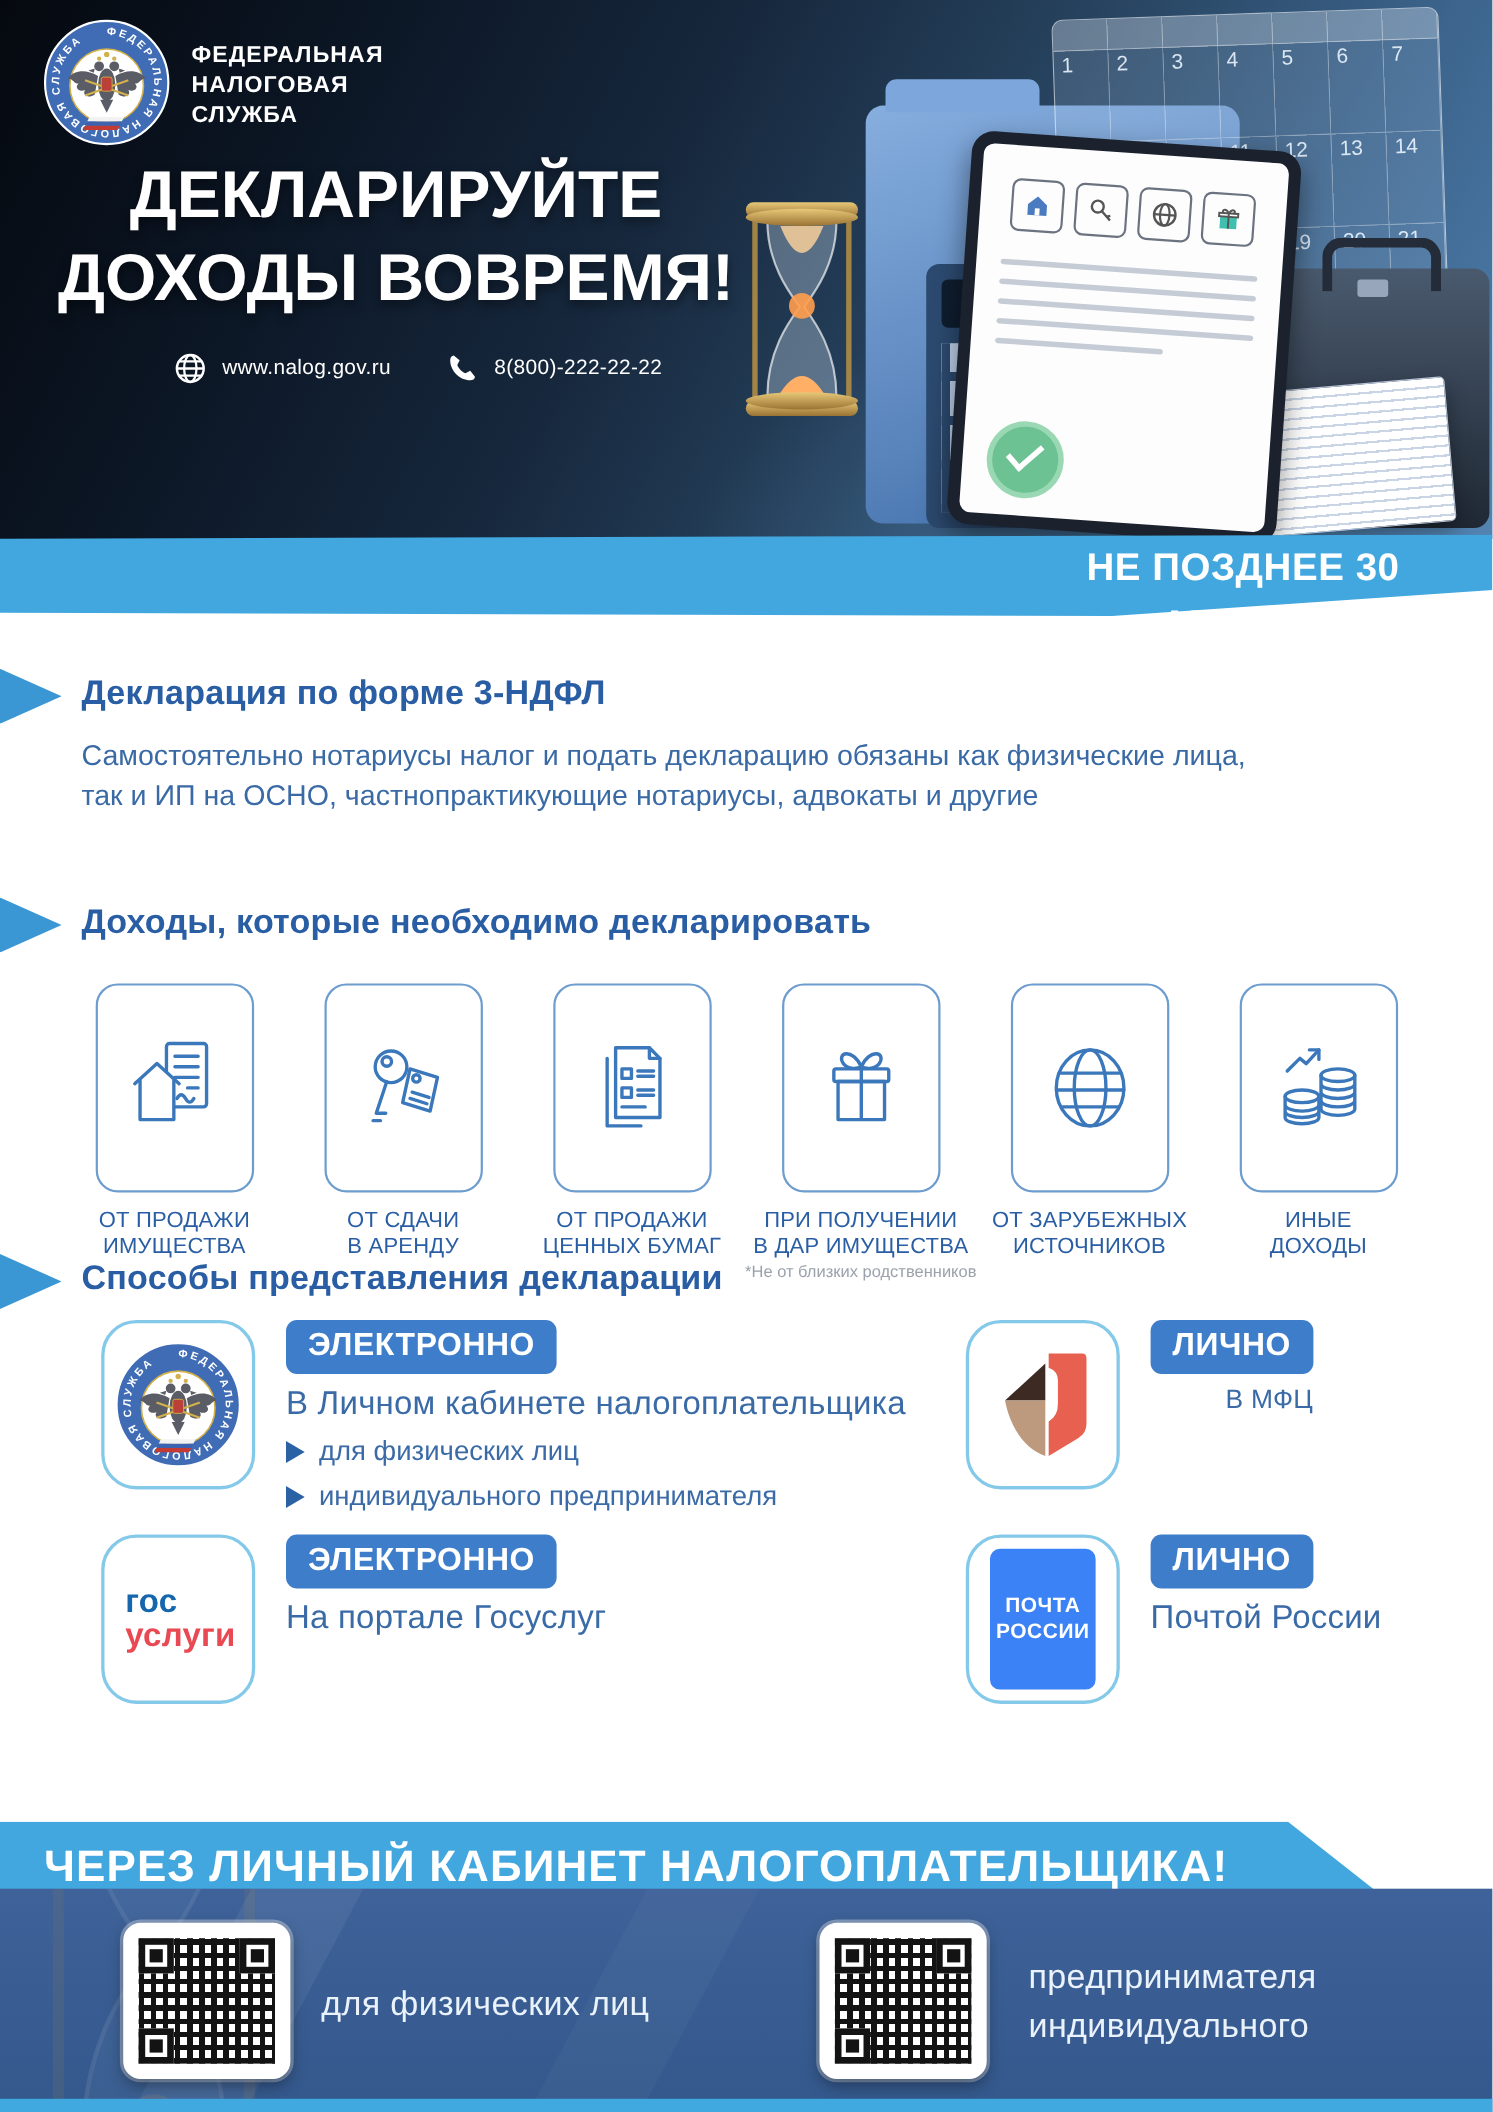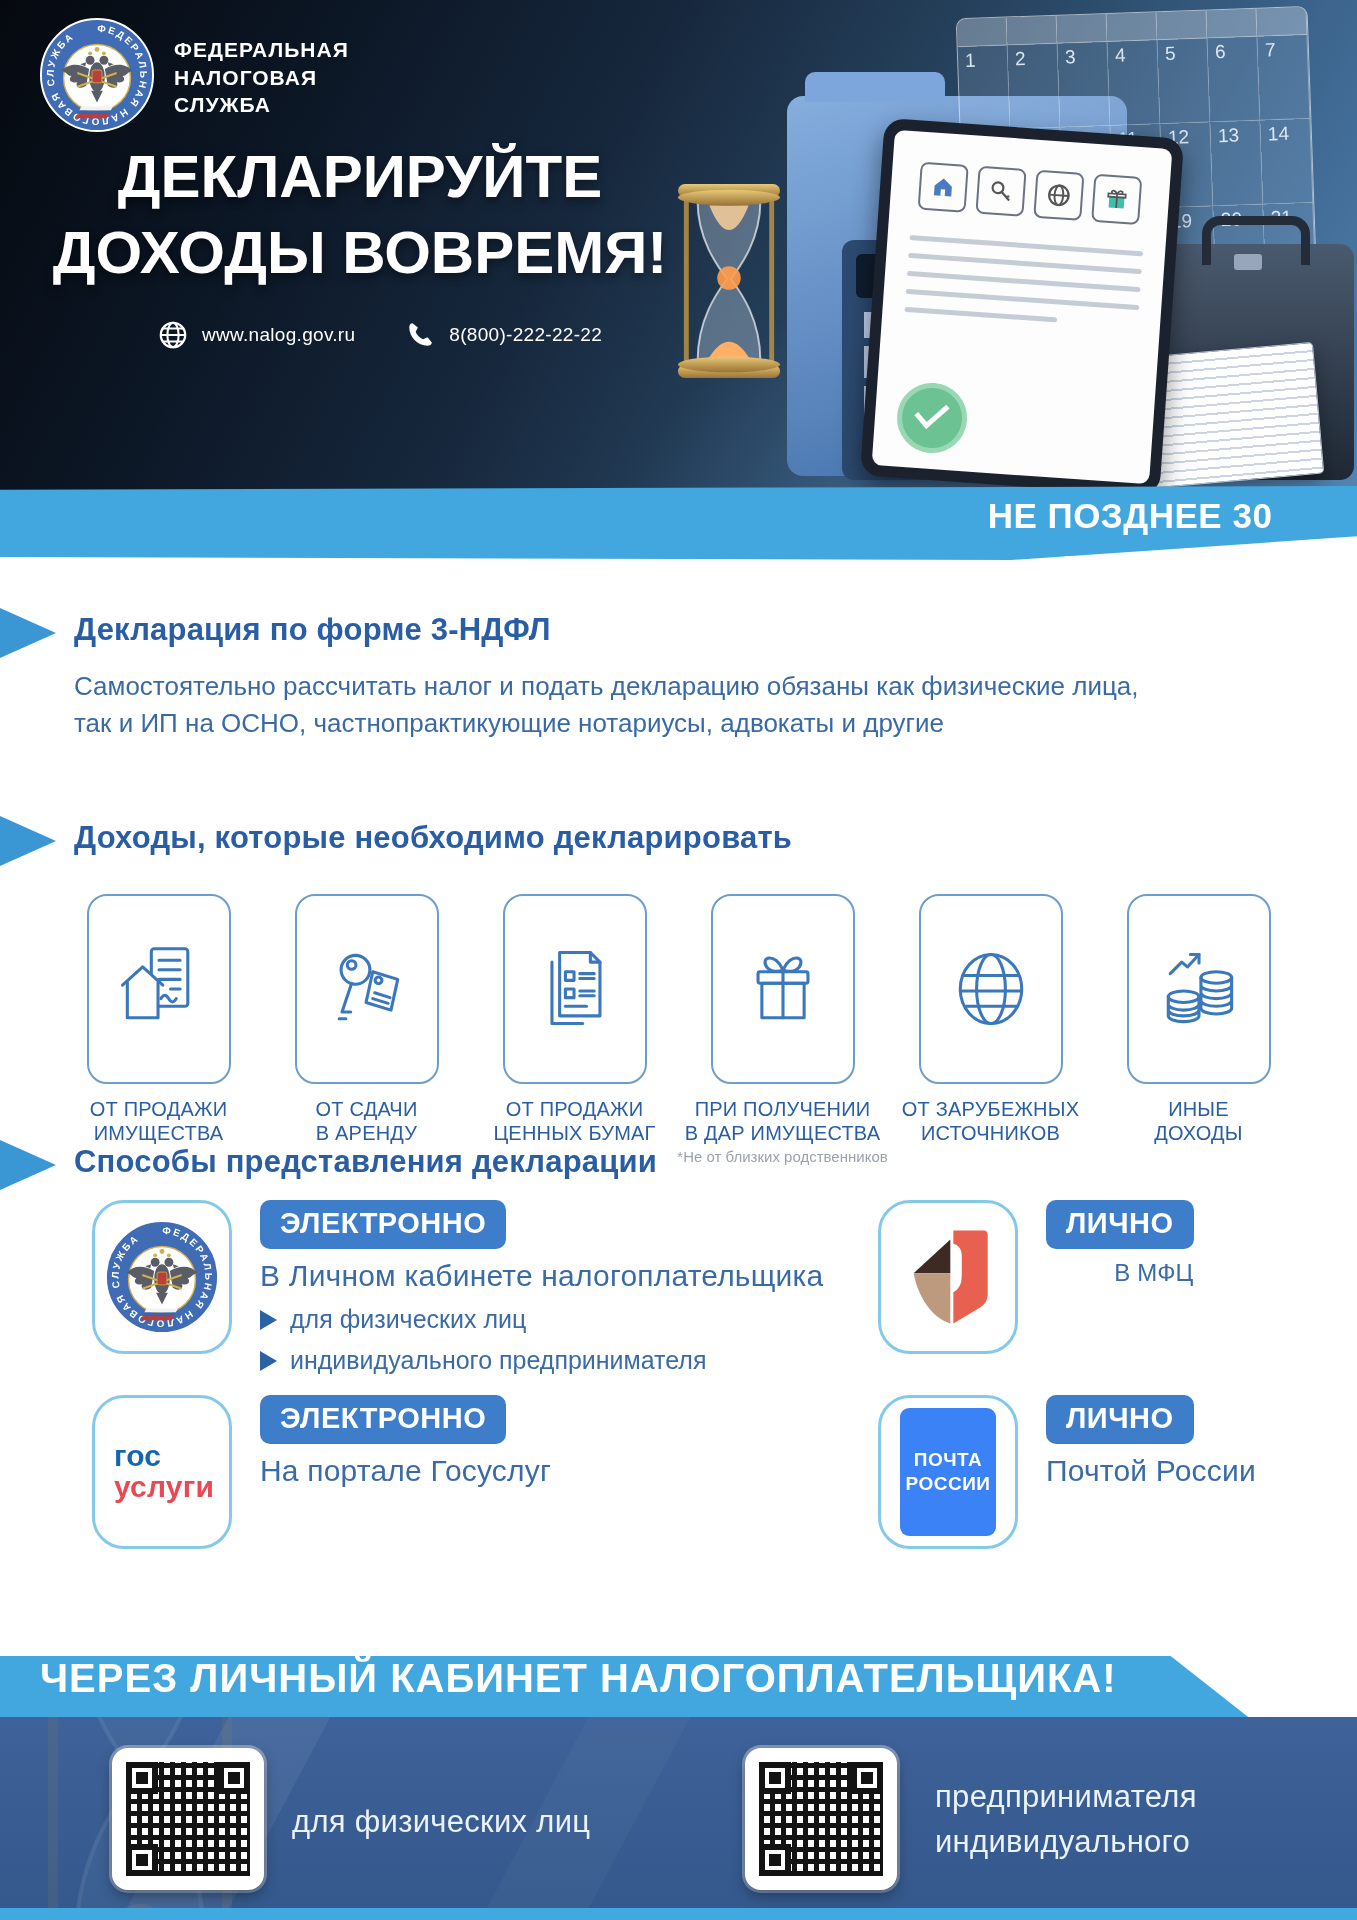--- a/index.html
+++ b/index.html
@@ -105,21 +105,21 @@
   .gos-text .b{color:#1666ad;}
   .gos-text .r{color:#e94953;}
   .post-inner{width:96px;height:128px;background:#3b82f6;border-radius:9px;display:flex;flex-direction:column;
               align-items:center;justify-content:center;color:#fff;font-weight:bold;font-size:19px;
               line-height:1.25;letter-spacing:.5px;}
 
   
   .promo1{position:absolute;left:40px;top:1648px;color:#2d4f85;font-size:58px;letter-spacing:4px;
           white-space:nowrap;}
   .band2{position:absolute;left:0;top:1656px;width:1252px;height:64px;background:#41a7de;
-         clip-path:polygon(0 0,93.5% 0,100% 100%,0 100%);display:flex;align-items:flex-start;}
+         clip-path:polygon(0 0,93.5% 0,100% 100%,0 100%);display:flex;align-items:flex-end;}
   .band2 .bt{padding-left:40px;color:#fff;font-size:40px;font-weight:bold;letter-spacing:1px;}
   .footer{position:absolute;left:0;top:1717px;width:1357px;height:203px;
           background:linear-gradient(180deg,#3e6299,#34588c);overflow:hidden;}
   .footer .wm{position:absolute;left:-10px;bottom:-70px;width:300px;height:420px;opacity:.13;}
   .footer .streak{position:absolute;width:90px;height:400px;background:rgba(255,255,255,.06);
           transform:rotate(28deg);top:-60px;}
   .strip{position:absolute;left:0;top:1908px;width:1357px;height:12px;background:#3fa9e0;}
   .qr{position:absolute;width:152px;height:142px;background:#fff;border-radius:16px;
       box-shadow:0 6px 14px rgba(0,0,0,.35),0 0 0 3px rgba(255,255,255,.35);}
   .qr-noise{position:absolute;inset:14px;
@@ -296,21 +296,21 @@
         </svg>
     </div>
   </div>
 
   <div class="band-light"></div>
   <div class="band-right">НЕ ПОЗДНЕЕ 30 АПРЕЛЯ</div>
 
   <div class="marker" style="top:608px;"></div>
   <div class="h-sec" style="top:612px;">Декларация по форме 3-НДФЛ</div>
   <div class="para" style="top:668px;">
-    <div>Самостоятельно рассчитать налог и подать декларацию обязаны как физические лица,</div>
+    <div>Самостоятельно нотариусы налог и подать декларацию обязаны как физические лица,</div>
     <div>так и ИП на ОСНО, частнопрактикующие нотариусы, адвокаты и другие</div>
   </div>
 
   <div class="marker" style="top:816px;"></div>
   <div class="h-sec" style="top:820px;">Доходы, которые необходимо декларировать</div>
 
   <div class="income-row">
     <div class="income-item">
       <div class="income-card">
         <svg width="96" height="110" viewBox="0 0 100 100" class="ic">

